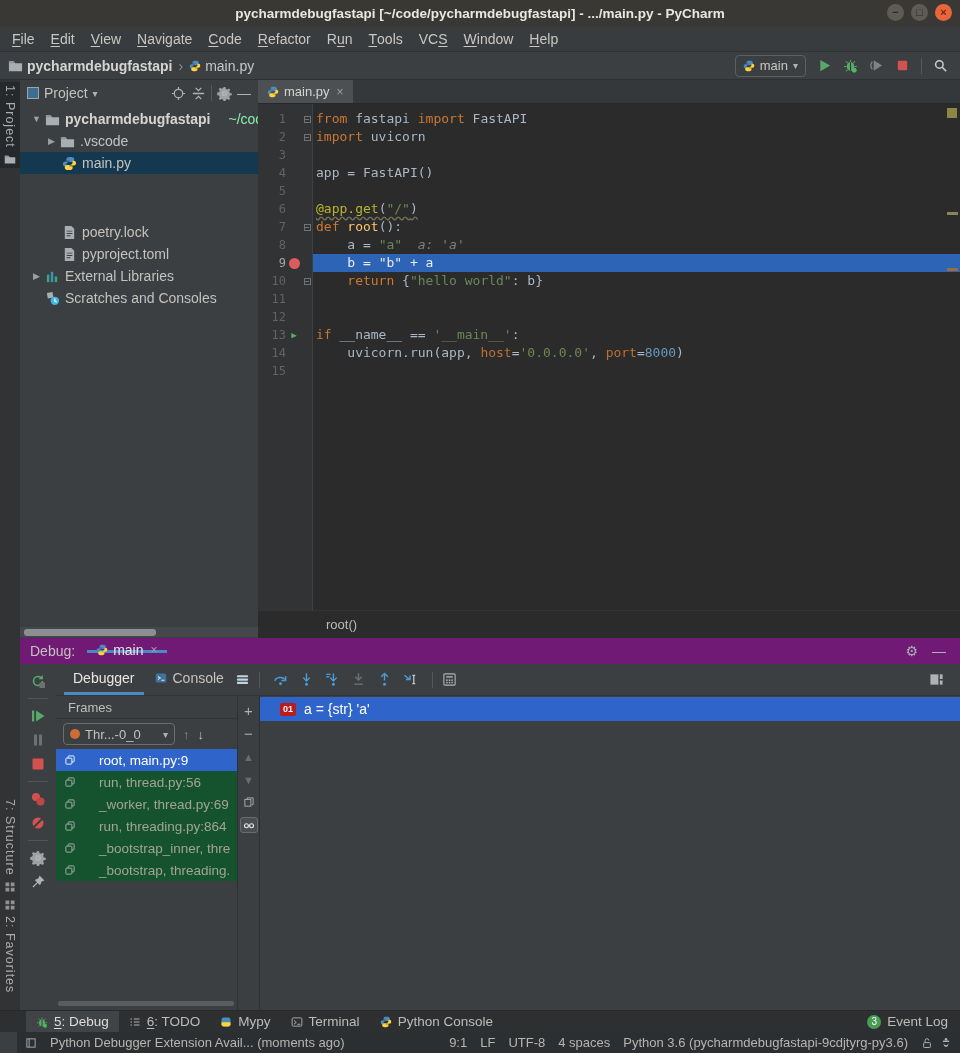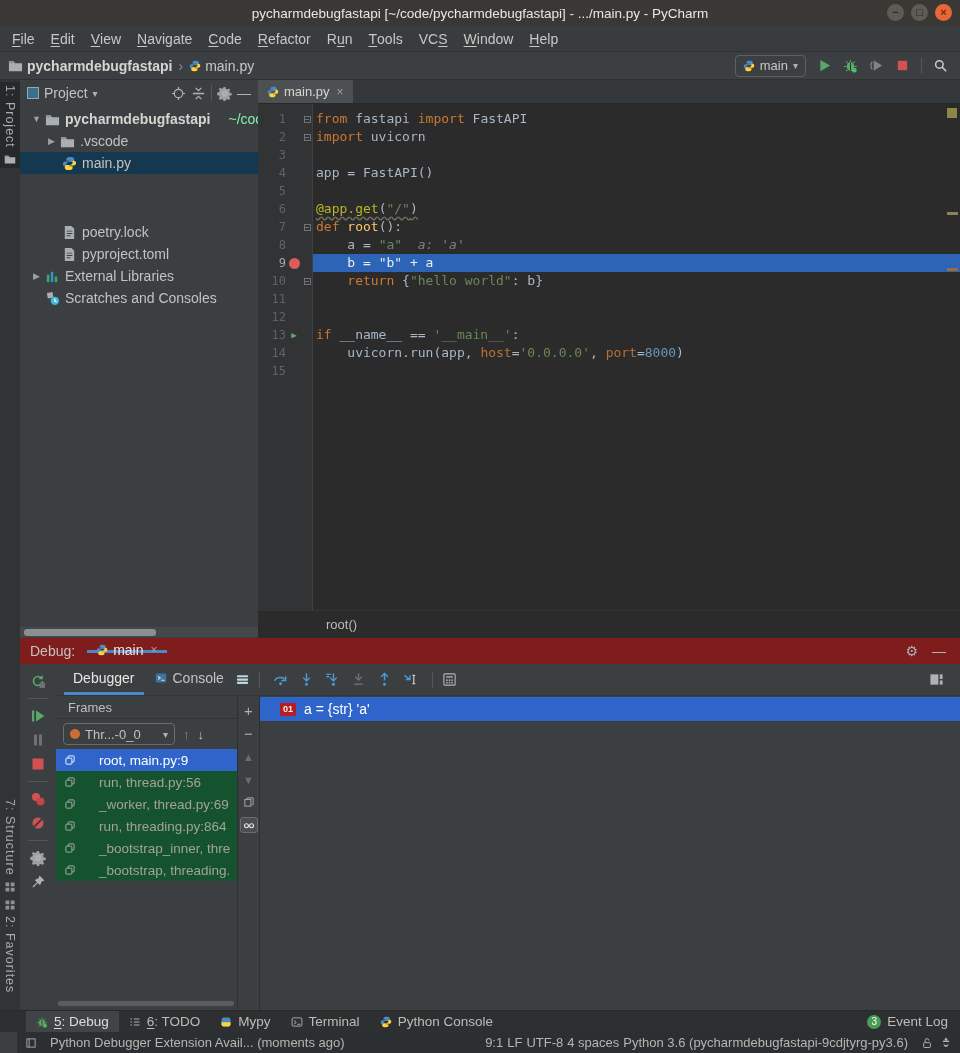--- a/index.html
+++ b/index.html
@@ -7,21 +7,21 @@
   .app{position:relative;width:960px;height:1053px;background:#3C3F41;
        font-family:"Liberation Sans",sans-serif;color:#BBBBBB;overflow:hidden;font-size:13px}
   u{text-decoration:underline;text-underline-offset:2px}
   .ic{display:inline-flex;align-items:center;justify-content:center;flex:none}
   .ic svg{width:15px;height:15px}
   .ic.sm svg{width:12px;height:12px}
   .ic.lg svg{width:16px;height:16px}
 
   
   .titlebar{position:absolute;left:0;top:0;right:0;height:26px;background:#3A3834;display:flex;align-items:center}
-  .title{flex:1;text-align:center;color:#E9E7E2;font-weight:normal;font-size:13.5px}
+  .title{flex:1;text-align:center;color:#E9E7E2;font-weight:bold;font-size:13.5px}
   .win-controls{position:absolute;right:8px;top:4px;display:flex;gap:7px}
   .wbtn{width:17px;height:17px;border-radius:50%;background:#5E5B55;color:#2B2925;
         font-size:11px;line-height:16px;text-align:center;font-weight:bold}
   .wbtn.close{background:#E8663A;color:#73290F}
 
   
   .menubar{position:absolute;top:26px;left:0;right:0;height:26px;background:#393C3E;
            border-bottom:1px solid #303234;display:flex;align-items:center;padding-left:4px;
            font-size:14px;color:#C9C7C3}
   .menu-item{padding:0 8px;height:100%;display:flex;align-items:center}
@@ -86,21 +86,21 @@
   .code-line.exec .tok{color:#E8EDF2}
   .file-status{position:absolute;right:3px;top:4px;width:10px;height:10px;background:#8D8646}
   .smark1{position:absolute;right:2px;top:108px;width:11px;height:3px;background:#8A8653}
   .smark2{position:absolute;right:2px;top:164px;width:11px;height:3px;background:#9F6B39}
   .ed-breadcrumb{position:absolute;bottom:0;left:0;right:0;height:28px;background:#2B2B2B;
                  border-top:1px solid #323436;display:flex;align-items:center;padding-left:68px;
                  font-size:13px;color:#BDBBB7}
 
   
   .debug{position:absolute;left:20px;top:638px;width:940px;height:372px;background:#3C3F41}
-  .dbg-header{height:26px;background:#7f1d1d;display:flex;align-items:center;padding:12px 10px;font-size:14px}
+  .dbg-header{height:26px;background:#701a75;display:flex;align-items:center;padding:12px 10px;font-size:14px}
   .dbg-label{color:#C4C2BE;margin-right:12px}
   .dbg-session-tab{display:flex;align-items:center;gap:5px;height:100%;padding:0 9px;
                    border-bottom:3px solid #4A88C7;color:#E9E7E2}
   .dbg-header .right{margin-left:auto;display:flex;align-items:center;gap:14px;padding-right:4px}
   .hbtn{color:#AFB1B3;font-size:14px}
   .dbg-left{position:absolute;left:0;top:26px;width:36px;bottom:0;display:flex;flex-direction:column;
             align-items:center;padding-top:9px;gap:8px}
   .hsep{width:20px;height:1px;background:#515557;margin:1px 0}
   .dbg-content{position:absolute;left:36px;top:26px;right:0;bottom:0}
   .dbg-tabs{height:32px;display:flex;align-items:center;border-bottom:1px solid #333639;padding:0 8px;gap:2px}
@@ -817,21 +817,21 @@
     </div>
 
   <div class="statusbar">
     <span class="ic sm" id="sb-toggle">
         <svg viewBox="0 0 16 16" fill="none" stroke="#AFB1B3" stroke-width="1.2">
           <rect x="2.5" y="2.5" width="11" height="11"></rect>
           <path d="M5.5 2.5v11"></path>
         </svg>
       </span>
     <span class="sb-msg">Python Debugger Extension Avail... (moments ago)</span>
-    <span id="sb-items" style="display:flex;gap:4px">
+    <span id="sb-items" style="display:flex;gap:13px">
         <span class="sb-item">9:1</span>
         <span class="sb-item">LF</span>
         <span class="sb-item">UTF-8</span>
         <span class="sb-item">4 spaces</span>
         <span class="sb-item">Python 3.6 (pycharmdebugfastapi-9cdjtyrg-py3.6)</span>
       </span>
     <span class="sb-icons">
       <span class="ic sm" id="sb-lock">
           <svg viewBox="0 0 16 16" fill="none" stroke="#AFB1B3" stroke-width="1.3">
             <rect x="3.5" y="7.5" width="9" height="6.5" rx="1"></rect>

